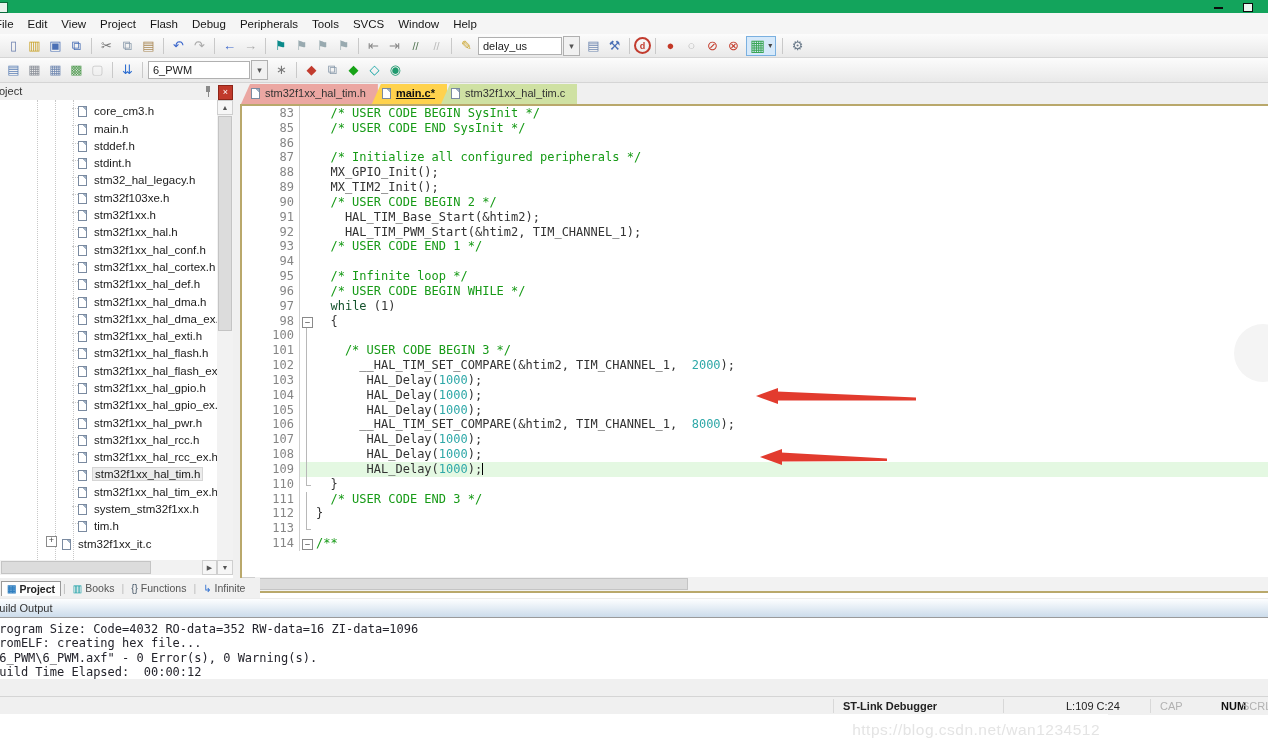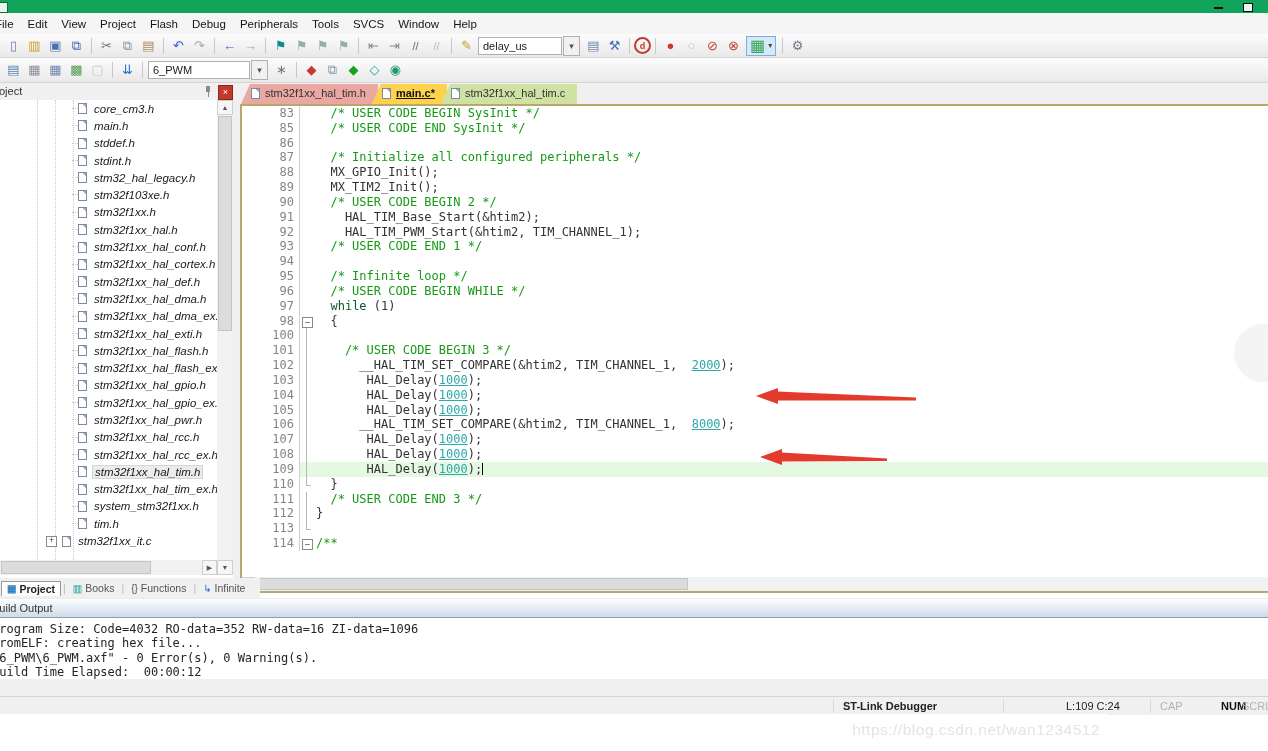--- a/index.html
+++ b/index.html
@@ -50,21 +50,21 @@
   .dtab.yellow{background:#ffd24d;font-weight:bold;color:#111;}
   .dtab.yellow .lbl{text-decoration:underline;}
   .dtab.green{background:#cfe1a3;}
   
   #edge-top{position:absolute;left:240px;top:104px;width:1028px;height:2px;background:#b9a86b;}
   #edge-left{position:absolute;left:240px;top:104px;width:2px;height:489px;background:#b9a86b;}
   #edge-bottom{position:absolute;left:240px;top:591px;width:1028px;height:2px;background:#b9a86b;}
   
   #tree{position:absolute;left:0;top:100px;width:217px;height:460px;background:#fff;overflow:hidden;font-size:11.5px;color:#1a1a1a;}
   .guide{position:absolute;top:0;bottom:0;border-left:1px dotted #c8c8c8;}
-  .trow{position:relative;height:17.3px;display:flex;align-items:center;white-space:nowrap;font-style:italic;}
+  .trow{position:relative;height:17.3px;display:flex;align-items:flex-end;white-space:nowrap;}
   .trow.deep{padding-left:78px;}
   .trow.deep::before{content:"";position:absolute;left:72px;top:8px;width:6px;border-top:1px dotted #c8c8c8;}
   .trow.shallow{padding-left:62px;}
   .trow .lbl{margin-left:5px;padding:0 2px;}
   .trow.selected .lbl{background:#ececec;border:1px solid #d5d5d5;}
   .ficon{display:inline-block;width:9px;height:11px;background:#fff;border:1px solid #7a8aa0;box-sizing:border-box;
          background-image:linear-gradient(225deg,#9fb0c4 0 2.5px,#fff 2.5px);flex:none;}
   .expbox{position:absolute;left:46px;top:4px;width:9px;height:9px;border:1px solid #8a8a8a;background:#fff;
           font-size:9px;line-height:7px;text-align:center;color:#444;}
   
@@ -79,21 +79,21 @@
   .crow .ln{width:58px;flex:none;text-align:right;padding-right:5px;color:#858585;background:#fff;
             border-right:1px solid #cfcfcf;box-sizing:border-box;}
   .crow .fold{width:13px;flex:none;position:relative;}
   .crow .codetxt{flex:1;white-space:pre;padding-left:3px;color:#333;}
   .crow.cur .codetxt,.crow.cur .fold{background:#e4f8e2;}
   .f-l::before{content:"";position:absolute;left:6px;top:0;bottom:0;border-left:1px solid #b8b8b8;}
   .f-e::before{content:"";position:absolute;left:6px;top:0;height:8px;width:4px;
                border-left:1px solid #b8b8b8;border-bottom:1px solid #b8b8b8;}
   .f-o::before{content:"−";position:absolute;left:2px;top:3px;width:9px;height:9px;border:1px solid #8a8a8a;
                background:#fff;font-size:9px;line-height:8px;text-align:center;color:#555;}
-  .sg-c{color:#169a16;} .sg-k{color:#14532d;margin-top:44px;} .sg-n{color:#2ea8a8;text-decoration:underline;} .sg-p{color:#333;}
+  .sg-c{color:#169a16;} .sg-k{color:#14532d;margin-top:44px;} .sg-n{color:#2ea8a8;} .sg-p{color:#333;}
   .caret{display:inline-block;width:1px;height:12px;background:#000;vertical-align:-2px;}
   
   #panel-tabs{position:absolute;left:0;top:578px;width:260px;height:20px;background:#f0f0f0;display:flex;
               align-items:center;font-size:10.5px;color:#555;}
   .ptab{display:flex;align-items:center;padding:1px 5px;margin:0 1px;white-space:nowrap;}
   .ptab.active{background:#fdfdfd;border:1px solid #999;border-bottom:none;font-weight:bold;color:#222;}
   .ptab .pico{margin-right:3px;font-size:10px;}
   .ptab-sep{color:#bbb;margin:0 1px;}
   
   #build-header{position:absolute;left:0;top:598px;width:1268px;height:19px;

